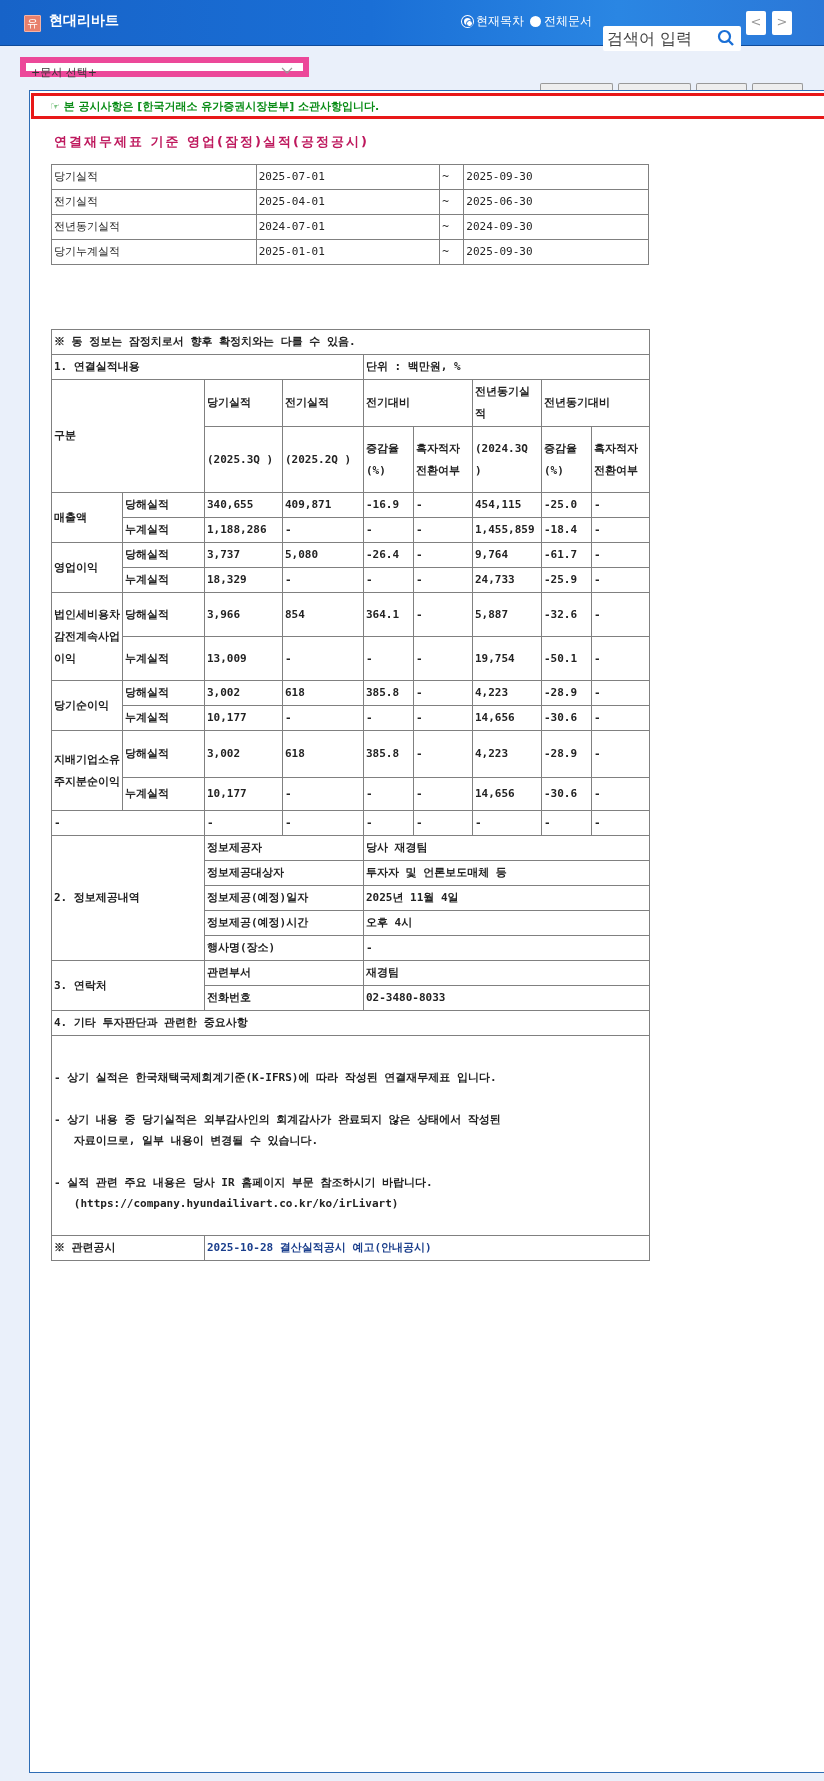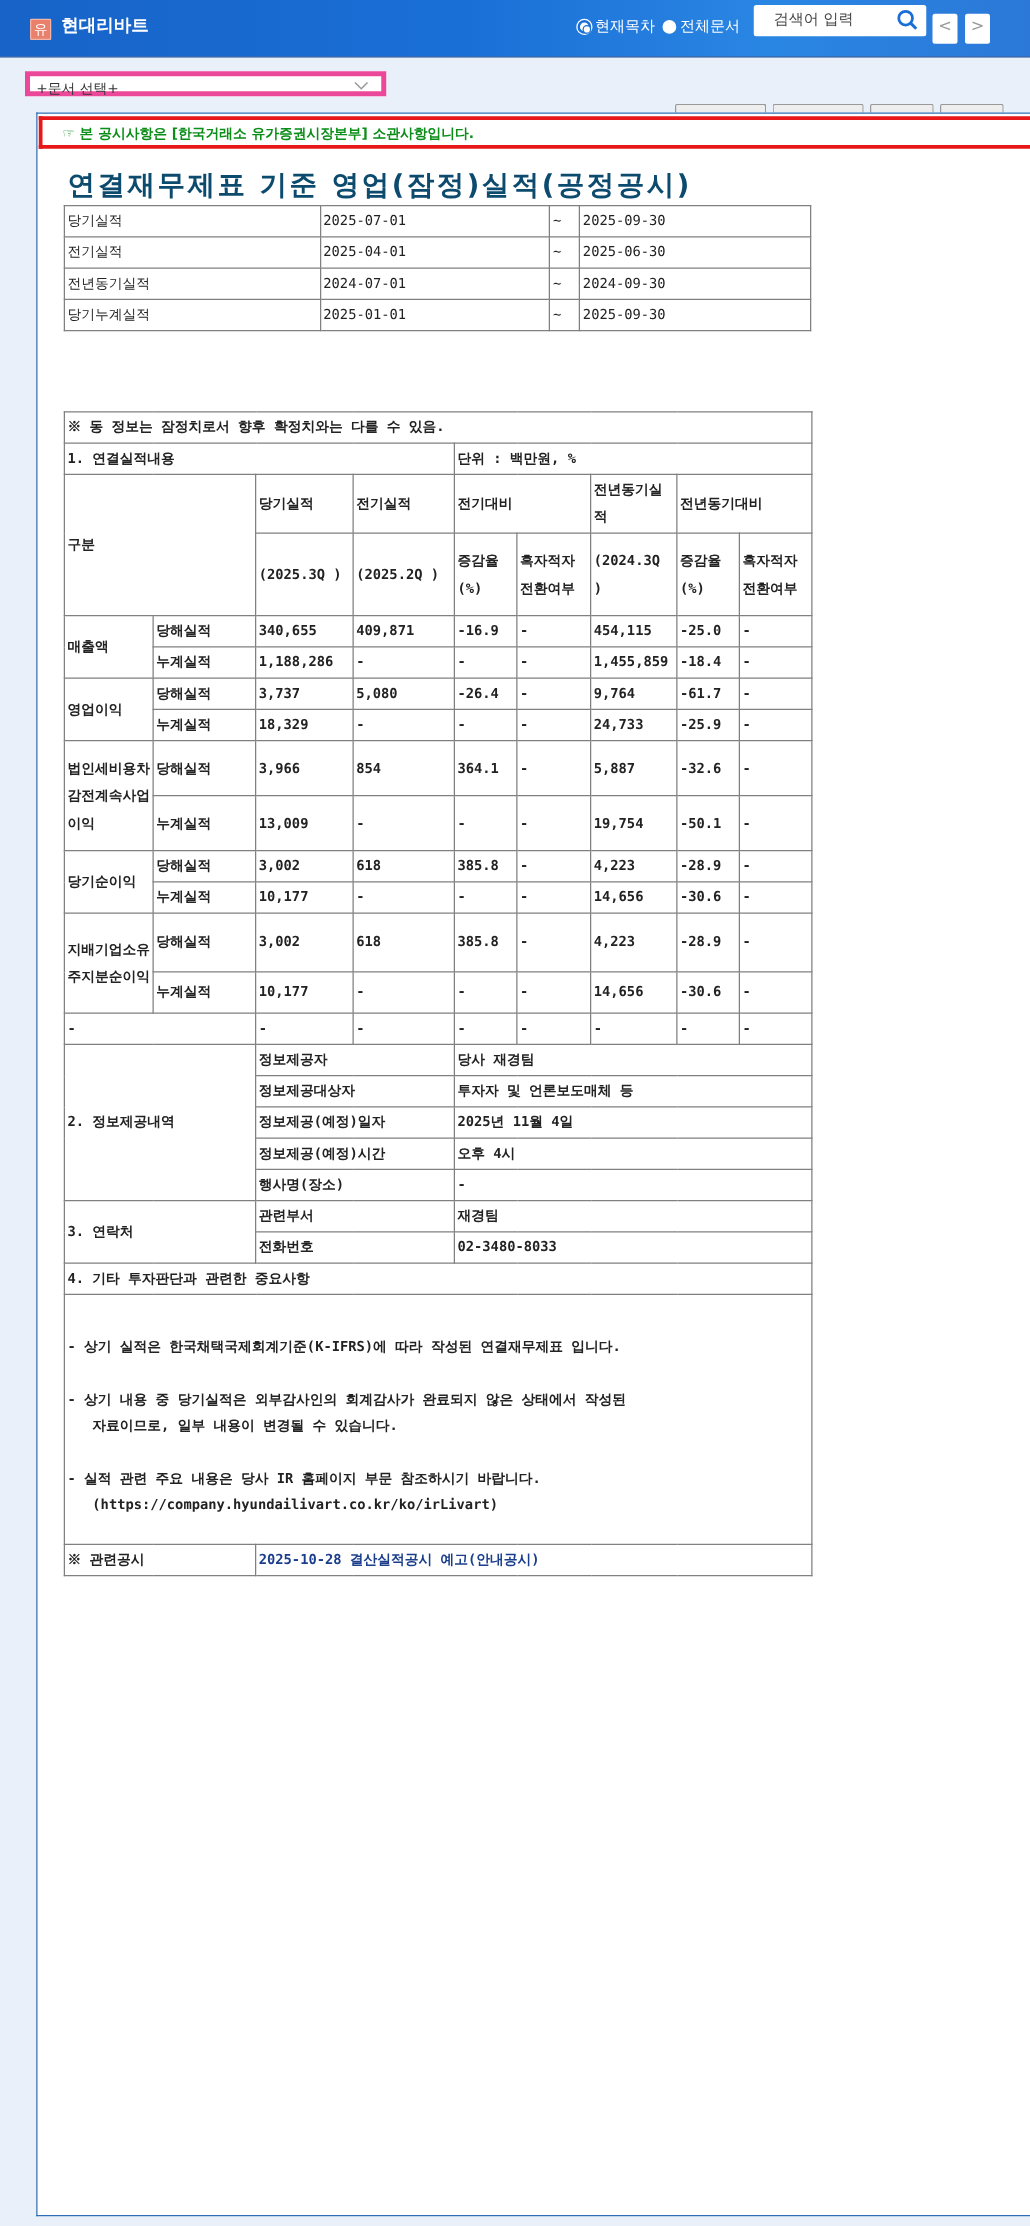--- a/index.html
+++ b/index.html
@@ -14,41 +14,41 @@
     background: #e8806c; border: 1px solid #f3b3a6; color: #fff;
     font-size: 11px; line-height: 15px; text-align: center; border-radius: 1px;
   }
   .app-title { position: absolute; left: 49px; top: 12px; color: #fff; font-size: 14px; font-weight: bold; }
   .radio-group { position: absolute; left: 462px; top: 13px; display: flex; align-items: center; color: #fff; font-size: 12px; }
   .radio { width: 11px; height: 11px; border-radius: 50%; background: #fff; display: inline-block; margin-right: 3px; position: relative; }
   .radio.sel::after { content: ""; position: absolute; left: 2px; top: 2px; width: 7px; height: 7px; border-radius: 50%; background: #fff; border: 1px solid #1a6fd6; box-sizing: border-box; }
   .radio.sel { border: 2px solid #1a6fd6; background: #fff; box-shadow: 0 0 0 1px #fff; }
   .radio-label { margin-right: 6px; }
   .search-box {
-    position: absolute; left: 603px; top: 4px; width: 138px; height: 25px; background: #fff;
-    border-radius: 2px; font-size: 12px; color: #444; padding: 3px 16px;
+    position: absolute; left: 603px; top: 26px; width: 138px; height: 25px; background: #fff;
+    border-radius: 2px; font-size: 16px; color: #444; padding: 3px 4px;
   }
   .search-icon { position: absolute; right: 6px; top: 3px; width: 18px; height: 18px; }
   .nav-btn { position: absolute; top: 11px; width: 20px; height: 24px; background: #fff; border-radius: 2px; color: #999; font-size: 13px; text-align: center; line-height: 22px; }
   .select-doc {
     position: absolute; left: 20px; top: 57px; width: 289px; height: 20px; background: #fff;
-    border: 4px solid #ec4899; font-size: 11px; color: #333; padding: 2px 5px;
+    border: 6px solid #ec4899; font-size: 11px; color: #333; padding: 2px 5px;
   }
   .chev { position: absolute; right: 10px; top: 3px; width: 12px; height: 10px; }
   .toolbar-btn { position: absolute; top: 83px; height: 8px; border: 1px solid #999; border-bottom: none; border-radius: 2px 2px 0 0; background: #eee; }
   .frame {
     position: absolute; left: 29px; top: 90px; width: 800px; height: 1683px;
     background: #fff; border: 1px solid #2f6db5; border-right: none;
   }
   .notice {
     position: absolute; left: 1px; top: 2px; width: 800px; height: 26px;
     border: 3px solid #e81818; border-right: none;
     color: #0b8d18; font-size: 11px; font-weight: bold; padding: 3px 0 0 16px;
   }
-  .doc-title { position: absolute; left: 24px; top: 42px; font-size: 22px; font-weight: bold; color: #0c4a6e; letter-spacing: 2px; }
+  .doc-title { position: absolute; left: 24px; top: 42px; font-size: 13px; font-weight: bold; color: #be185d; letter-spacing: 2px; }
   table { border-collapse: collapse; position: absolute; font-family: "DejaVu Sans Mono", monospace; font-size: 11px; color: #222; }
   td { border: 1px solid #808080; padding: 1px 2px; vertical-align: middle; line-height: 22px; white-space: nowrap; }
   td.wrap { white-space: normal; line-height: 22px; }
   .period-table { left: 21px; top: 73px; width: 598px; }
   .main-table { left: 21px; top: 238px; width: 598px; table-layout: fixed; font-weight: bold; }
   .link { color: #1a3e8c; }
   .notes { line-height: 21px; padding: 10px 2px; white-space: pre; vertical-align: top; }
 </style>
 </head>
 <body>

